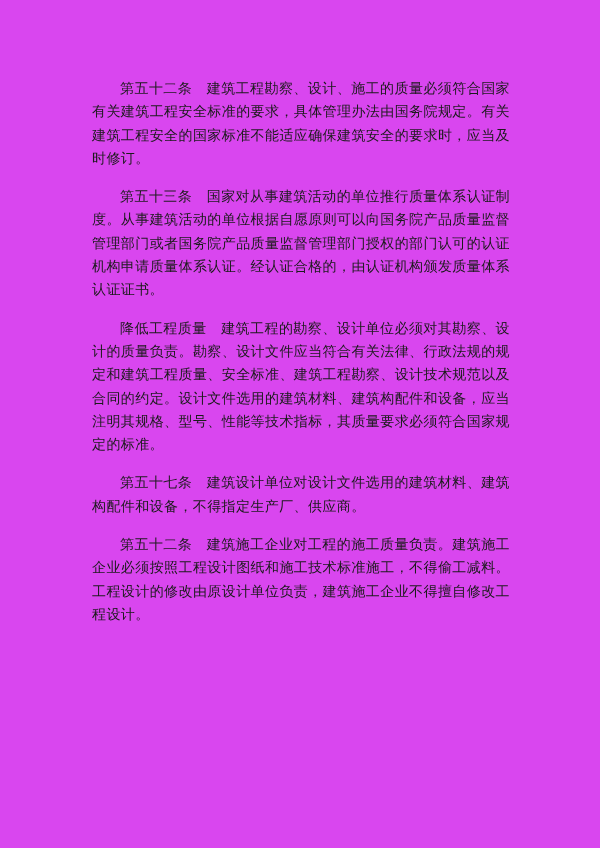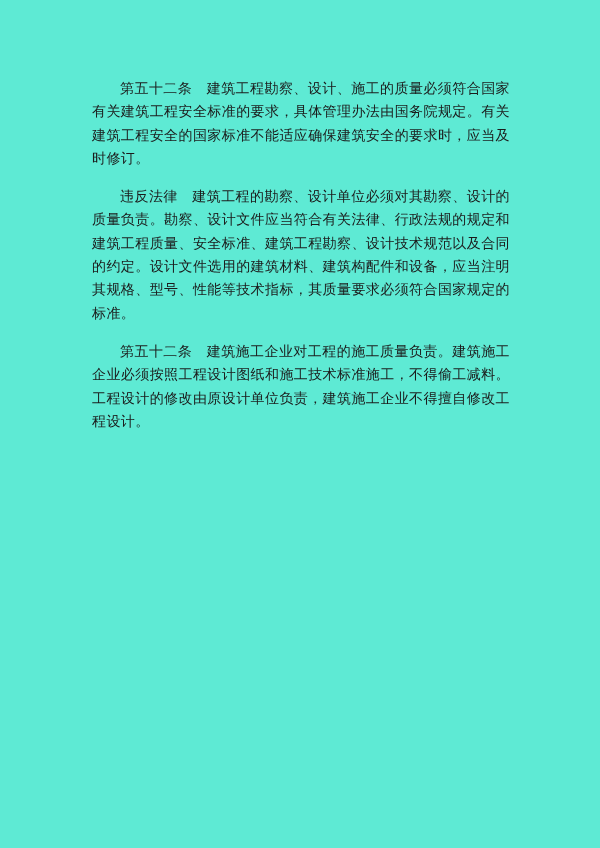--- a/index.html
+++ b/index.html
@@ -10,21 +10,21 @@
   body {
     width: 600px;
     height: 848px;
     overflow: hidden;
   }
   .page {
     box-sizing: border-box;
     width: 600px;
     height: 848px;
     padding: 77px 90px 0 92px;
-    background: #5eead4;
+    background: #d946ef;
   }
   .para {
     margin: 0 0 15px 0;
     font-family: "Liberation Serif", "DejaVu Serif", serif;
     font-size: 14px;
     line-height: 23.3px;
     color: #1b1b1b;
     text-align: justify;
     text-justify: inter-ideograph;
     text-indent: 2em;
@@ -34,20 +34,22 @@
   .art-no {
     color: #1b1b1b;
   }
 </style>
 </head>
 <body>
 
 <div class="page">
   <p class="para"><span class="art-no">第五十二条</span><span>　建筑工程勘察、设计、施工的质量必须符合国家有关建筑工程安全标准的要求，具体管理办法由国务院规定。有关建筑工程安全的国家标准不能适应确保建筑安全的要求时，应当及时修订。</span></p>
 
+  <p class="para"><span class="art-no">第五十三条</span><span>　国家对从事建筑活动的单位推行质量体系认证制度。从事建筑活动的单位根据自愿原则可以向国务院产品质量监督管理部门或者国务院产品质量监督管理部门授权的部门认可的认证机构申请质量体系认证。经认证合格的，由认证机构颁发质量体系认证证书。</span></p>
 
 
 
-  <p class="para"><span class="art-no">违反法律</span><span>　建筑工程的勘察、设计单位必须对其勘察、设计的质量负责。勘察、设计文件应当符合有关法律、行政法规的规定和建筑工程质量、安全标准、建筑工程勘察、设计技术规范以及合同的约定。设计文件选用的建筑材料、建筑构配件和设备，应当注明其规格、型号、性能等技术指标，其质量要求必须符合国家规定的标准。</span></p>
+  <p class="para"><span class="art-no">降低工程质量</span><span>　建筑工程的勘察、设计单位必须对其勘察、设计的质量负责。勘察、设计文件应当符合有关法律、行政法规的规定和建筑工程质量、安全标准、建筑工程勘察、设计技术规范以及合同的约定。设计文件选用的建筑材料、建筑构配件和设备，应当注明其规格、型号、性能等技术指标，其质量要求必须符合国家规定的标准。</span></p>
 
+  <p class="para"><span class="art-no">第五十七条</span><span>　建筑设计单位对设计文件选用的建筑材料、建筑构配件和设备，不得指定生产厂、供应商。</span></p>
 
   <p class="para"><span class="art-no">第五十二条</span><span>　建筑施工企业对工程的施工质量负责。建筑施工企业必须按照工程设计图纸和施工技术标准施工，不得偷工减料。工程设计的修改由原设计单位负责，建筑施工企业不得擅自修改工程设计。</span></p>
 </div>
 
 </body></html>

